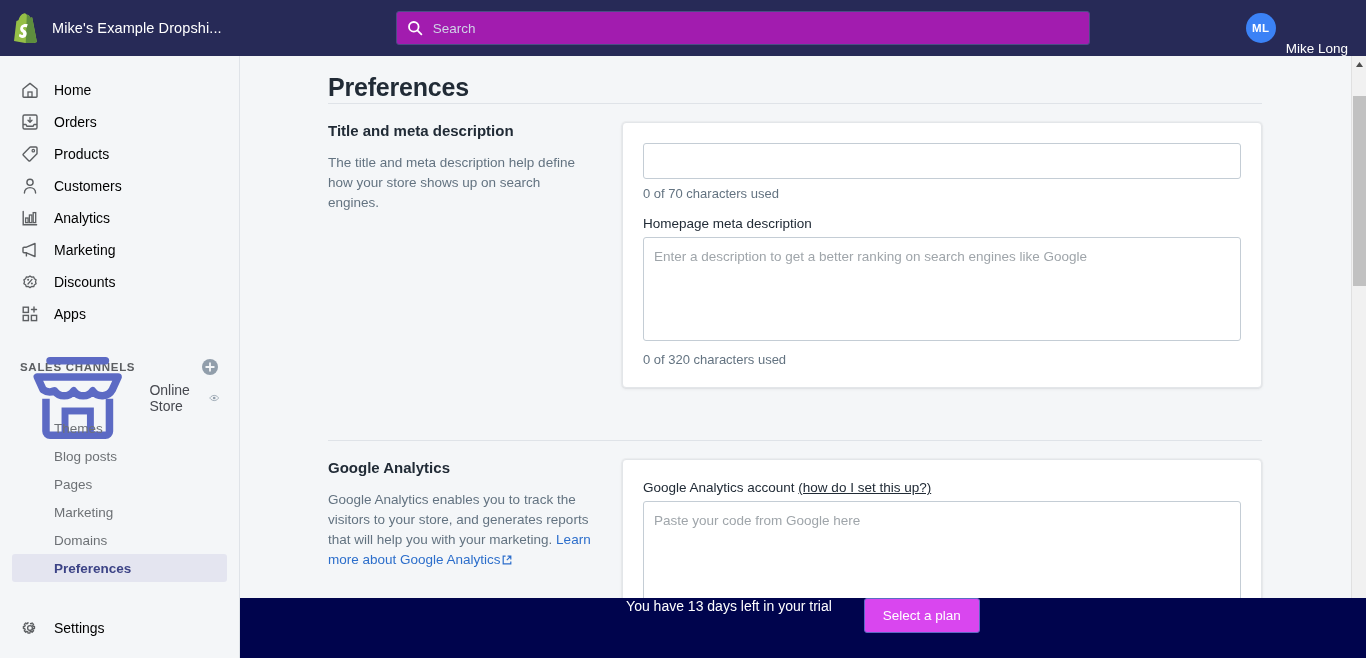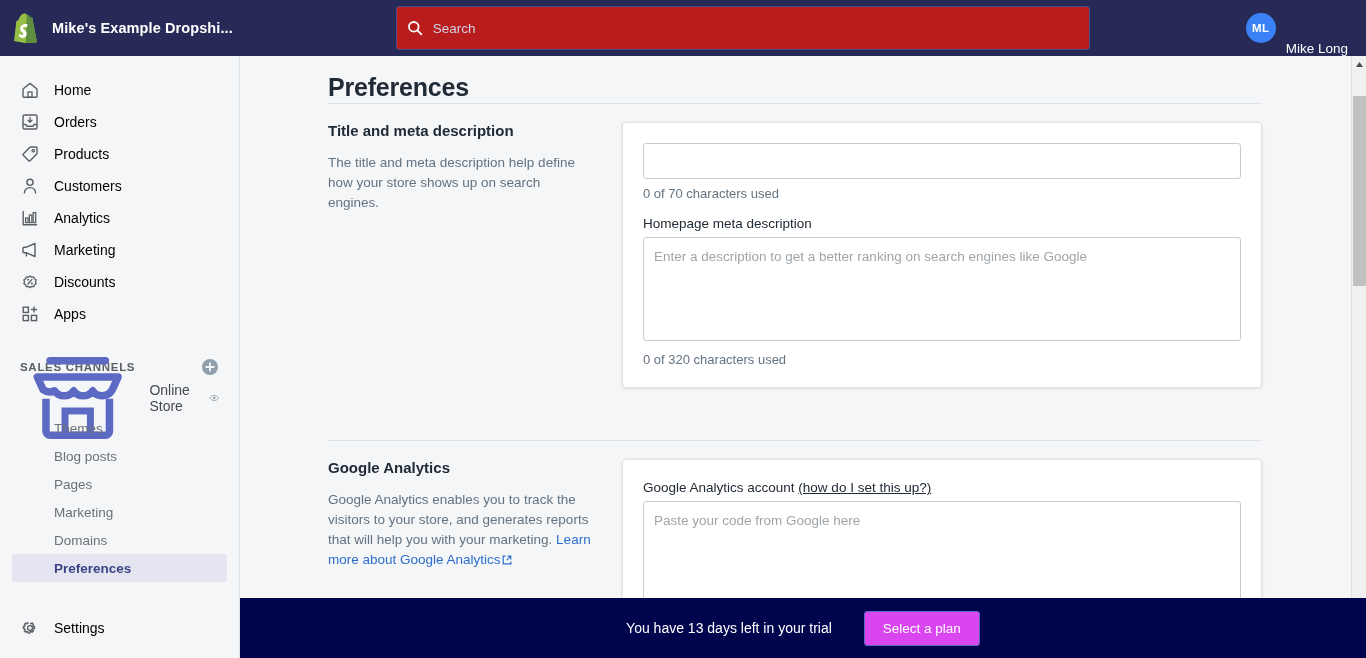--- a/index.html
+++ b/index.html
@@ -25,31 +25,31 @@
     padding-left: 12px; gap: 12px;
     flex: 0 0 240px;
   }
   .shopify-logo {
     width: 28px; height: 30px;
     display: block;
   }
   .brand-name {
     color: #ffffff;
     font-size: 14.5px;
-    font-weight: bold;
+    font-weight: normal;
     letter-spacing: .1px;
     white-space: nowrap;
   }
   .search-wrap {
     flex: 1 1 auto;
     display: flex; justify-content: center;
   }
   .searchbox {
-    width: 694px; height: 44px;
-    background: #b91c1c;
+    width: 694px; height: 34px;
+    background: #a21caf;
     border: 1px solid #4a4e85;
     border-radius: 3px;
     display: flex; align-items: center;
     padding: 0 10px; gap: 10px;
     cursor: text;
   }
   .search-ico { flex: 0 0 16px; height: 16px; display: block; }
   .search-ph {
     color: #cfd2e6;
     font-size: 13.5px;
@@ -273,21 +273,21 @@
     border-radius: 0;
     cursor: grab;
   }
 
   
   .trial-banner {
     position: absolute;
     left: 240px; bottom: 0;
     width: 1126px; height: 60px;
     background: #00044d;
-    display: flex; align-items: center; justify-content: center;
+    display: flex; align-items: flex-start; justify-content: center;
     gap: 32px;
     z-index: 50;
   }
   .trial-text { color: #ffffff; font-size: 14px; }
   .plan-btn {
     background: #d946ef;
     color: #ffffff;
     border: 1px solid #5c6ac4;
     border-radius: 3px;
     font-size: 13.5px;

